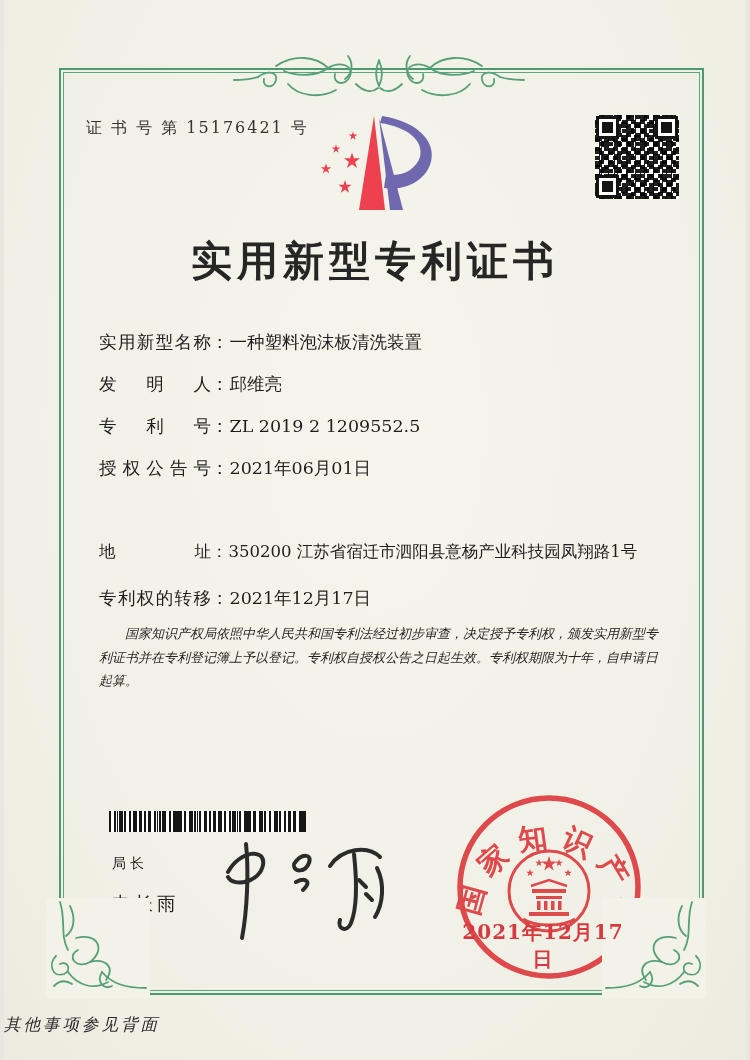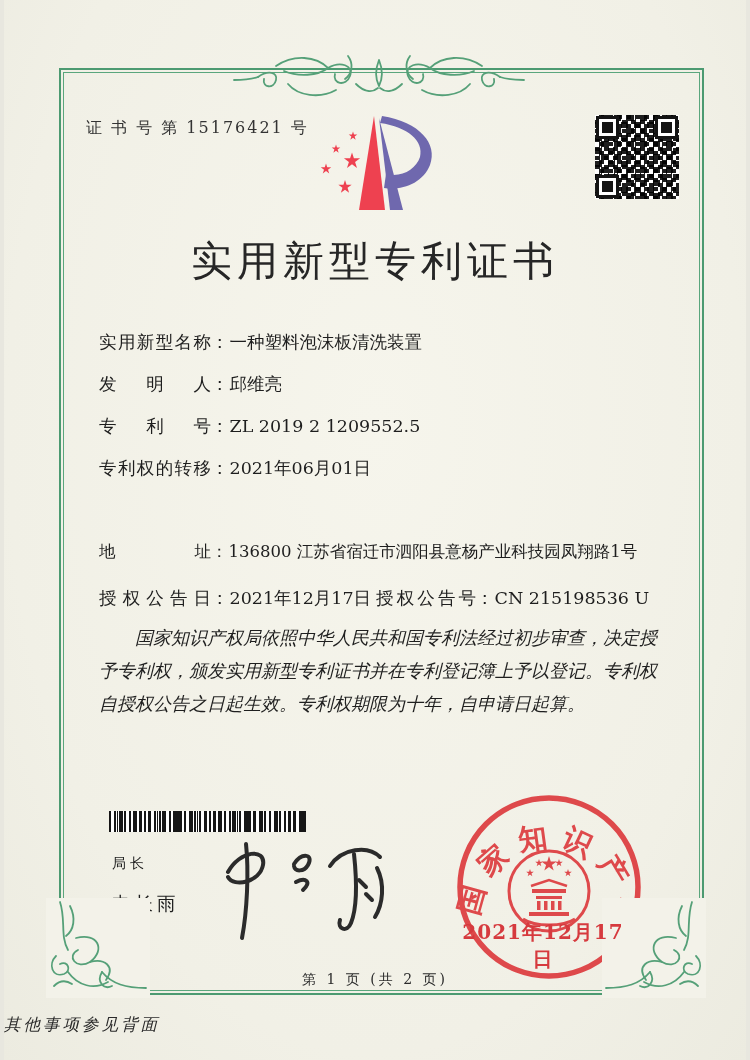--- a/index.html
+++ b/index.html
@@ -24,31 +24,31 @@
   .logo{position:absolute;left:303px;top:110px;}
   .qr{position:absolute;left:591px;top:115px;width:84px;height:84px;background-color:#fff;
       background-image:
         repeating-conic-gradient(#1e1e1e 0% 25%, rgba(255,255,255,0) 0% 50%),
         repeating-conic-gradient(#1e1e1e 0% 25%, #ffffff 0% 50%);
       background-size:9px 9px,13px 13px;background-blend-mode:multiply;}
   .finder{position:absolute;width:17px;height:17px;background:#fff;border:3.5px solid #141414;}
   .finder::after{content:'';position:absolute;inset:3px;background:#141414;}
   .finder.tl{left:1px;top:1px}.finder.tr{right:1px;top:1px}.finder.bl{left:1px;bottom:1px}
   .title{position:absolute;left:0;top:234px;width:100%;text-align:center;
-    font-size:41px;font-weight:400;letter-spacing:5px;color:#262626;}
+    font-size:41px;font-weight:700;letter-spacing:5px;color:#262626;}
   
   .row{position:absolute;left:95px;font-size:17.5px;white-space:nowrap;color:#1e1e1e;}
   .lbl{display:inline-block;width:112px;text-align:justify;text-align-last:justify;vertical-align:baseline;}
   .lbl5{width:100px;}
   .val{margin-left:1px;}
   .r0{top:330px}.r1{top:372px}.r2{top:414px}.r3{top:456px}.r4{top:498px}
   .r5{top:541px;font-size:16.5px}.r6{top:586px}
   .grant{position:absolute;left:372px;top:586px;font-size:17.5px;white-space:nowrap;color:#1e1e1e;}
   
-  .paras{position:absolute;left:95px;top:622px;width:566px;font-size:18px;line-height:1.82;
+  .paras{position:absolute;left:95px;top:622px;width:566px;font-size:13px;line-height:1.82;
     font-style:italic;color:#1f1f1f;}
   .paras p{margin:0;text-indent:2em;}
   
   .barcode{position:absolute;left:105px;top:811px;width:197px;height:21px;background:#fff;
     background-image:
       repeating-linear-gradient(90deg,#161616 0 2px,transparent 2px 5px),
       repeating-linear-gradient(90deg,#161616 0 1px,transparent 1px 8px),
       repeating-linear-gradient(90deg,transparent 0 11px,#161616 11px 14px);}
   
   .signer-title{position:absolute;left:108px;top:855px;font-size:14px;letter-spacing:4px;color:#1d1d1d;}
@@ -155,30 +155,27 @@
   <div class="row r1">
     <span class="lbl">发明人</span><span>：</span><span class="val">邱维亮</span>
   </div>
   <div class="row r0">
     <span class="lbl">实用新型名称</span><span>：</span><span class="val">一种塑料泡沫板清洗装置</span>
   </div>
   <div class="row r2">
     <span class="lbl">专利号</span><span>：</span><span class="val">ZL 2019 2 1209552.5</span>
   </div>
   <div class="row r3">
-    <span class="lbl">专利权的转移</span><span>：</span><span class="val">2021年06月01日</span>
+    <span class="lbl">授权公告号</span><span>：</span><span class="val">2021年06月01日</span>
   </div>
   <div class="row r5">
-    <span class="lbl">地址</span><span>：</span><span class="val">136800 江苏省宿迁市泗阳县意杨产业科技园凤翔路1号</span>
+    <span class="lbl">地址</span><span>：</span><span class="val">350200 江苏省宿迁市泗阳县意杨产业科技园凤翔路1号</span>
   </div>
   <div class="row r6">
-    <span class="lbl">授权公告日</span><span>：</span><span class="val">2021年12月17日</span>
-  </div>
-  <div class="grant">
-    <span class="lbl lbl5">授权公告号</span><span>：</span><span class="val">CN 215198536 U</span>
+    <span class="lbl">专利权的转移</span><span>：</span><span class="val">2021年12月17日</span>
   </div>
 
   <div class="paras">
     <p>国家知识产权局依照中华人民共和国专利法经过初步审查，决定授予专利权，颁发实用新型专利证书并在专利登记簿上予以登记。专利权自授权公告之日起生效。专利权期限为十年，自申请日起算。</p>
   </div>
 
   <div class="barcode"></div>
 
   <div class="signer-title">局长</div>
   <div class="signer-name">申长雨</div>
@@ -220,16 +217,15 @@
         <rect x="91" y="110" width="3.5" height="9" stroke="none"></rect>
         <rect x="98" y="110" width="3.5" height="9" stroke="none"></rect>
         <rect x="105" y="110" width="3.5" height="9" stroke="none"></rect>
         <rect x="76" y="121" width="40" height="4" stroke="none"></rect>
         <path d="M70,128 C82,136 110,136 122,128" fill="none" stroke-width="3"></path>
       </g>
     </svg>
   </div>
   <div class="seal-date">2021年12月17日</div>
 
-  <div class="page-info">第 1 页 (共 2 页)</div>
   <div class="back-note">其他事项参见背面</div>
 
 </div>
 
 </body></html>

